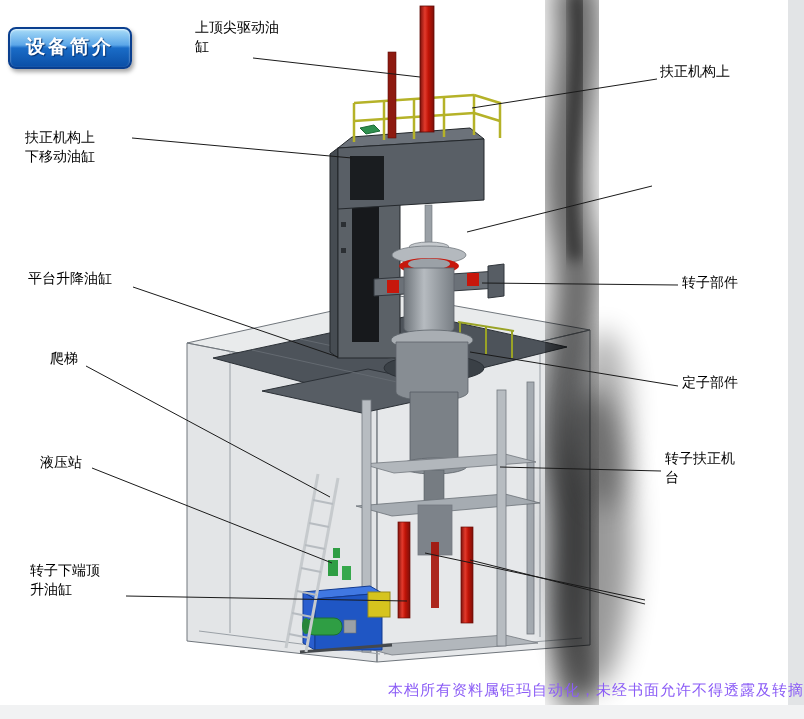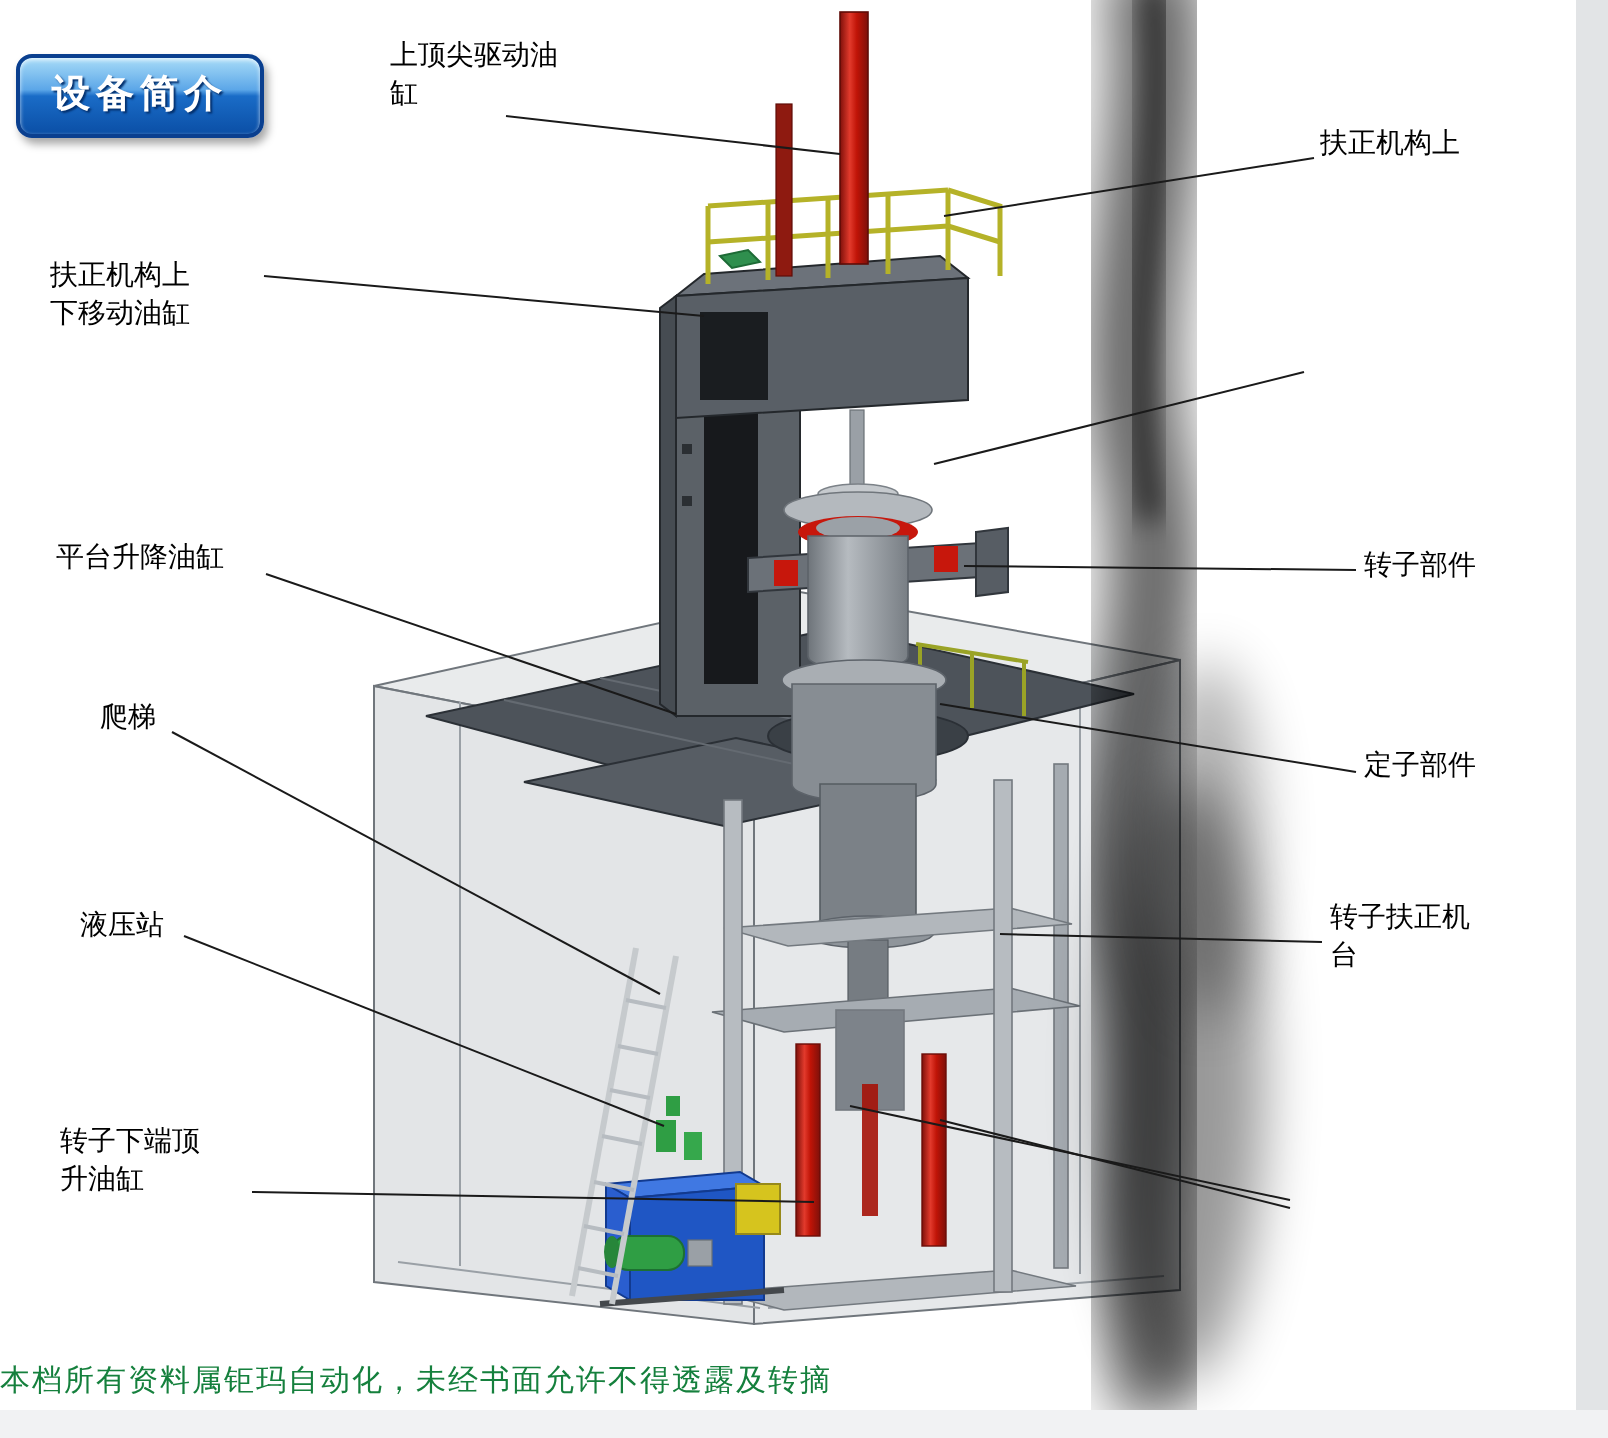--- a/index.html
+++ b/index.html
@@ -14,22 +14,22 @@
     border:2px solid #0a3f8f;border-radius:8px;
     box-shadow:2px 3px 4px rgba(0,0,0,.35), inset 0 1px 2px rgba(255,255,255,.75);
     color:#ffffff;font-size:19px;font-weight:bold;letter-spacing:3px;
     text-shadow:1px 1px 1px #03306e;
   }
   .callout{
     position:absolute;font-size:14px;line-height:1.38;color:#000000;
     white-space:pre-line;
   }
   .footer{
-    position:absolute;left:0;top:681px;width:804px;text-align:left;
-    font-size:15px;color:#15803d;letter-spacing:1px;
+    position:absolute;left:0;top:681px;width:804px;text-align:right;
+    font-size:15px;color:#8b5cf6;letter-spacing:1px;
   }
 </style>
 </head>
 <body>
 
 <div class="slide">
 
   <svg class="art" viewBox="0 0 804 719" xmlns="http://www.w3.org/2000/svg">
     <defs>
       <linearGradient id="redRod" x1="0" y1="0" x2="1" y2="0">

